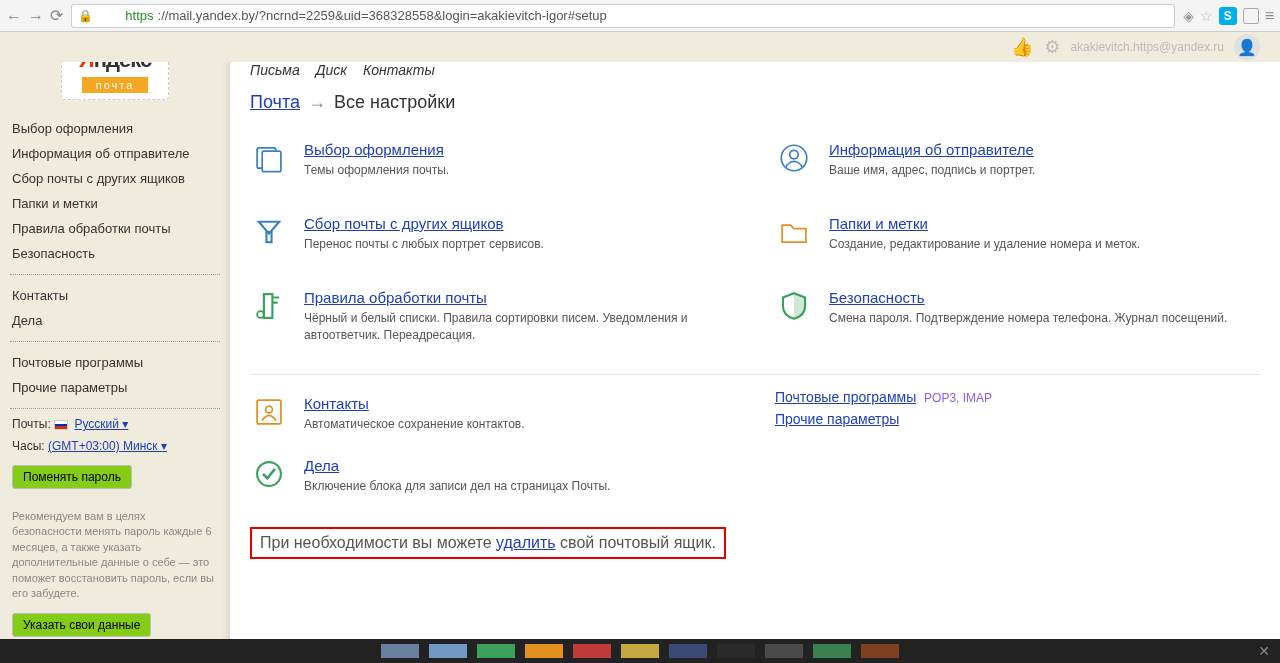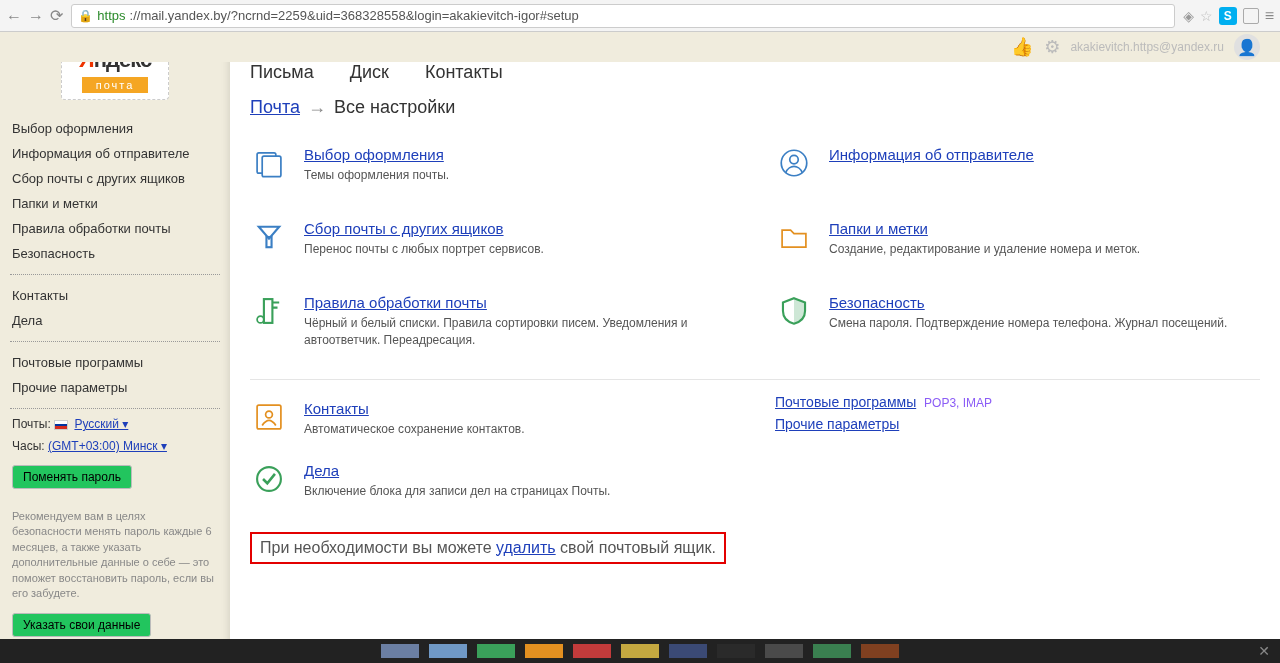--- a/index.html
+++ b/index.html
@@ -3,21 +3,21 @@
 <meta charset="utf-8">
 <style>
 * { box-sizing: border-box; margin: 0; padding: 0; }
 body { font-family: Arial, sans-serif; font-size: 13px; color: #333; background: #fff; width: 1280px; }
 a { text-decoration: underline; cursor: pointer; }
 .browser-bar { height: 32px; background: #f4f4f4; border-bottom: 1px solid #ccc; display: flex; align-items: center; padding: 0 6px; gap: 8px; }
 .browser-bar .nav-icons { display: flex; gap: 6px; color: #888; }
 .browser-bar .nav-icons span { font-size: 16px; cursor: pointer; }
 .url-box { flex: 1; height: 24px; border: 1px solid #ccc; border-radius: 3px; background: #fff; display: flex; align-items: center; padding: 0 6px; font-size: 13px; color: #555; gap: 4px; }
 .lock-icon { color: #2a8a2a; font-size: 12px; }
-.url-box .https { color: #2a8a2a; }
+.url-box .https { color: #2a8a2a; margin-left: 28px; }
 .browser-ext { display: flex; gap: 6px; align-items: center; color: #888; font-size: 14px; }
 .browser-ext .eye { color: #999; }
 .browser-ext .star { color: #bbb; }
 .browser-ext .skype { background:#00aff0; color:#fff; width:18px; height:18px; border-radius:3px; display:flex; align-items:center; justify-content:center; font-weight:bold; font-size:12px;}
 .browser-ext .box-icon { width:16px; height:16px; border:1px solid #aaa; border-radius:2px; }
 .browser-ext .menu-icon { font-size:16px; }
 .page { display: flex; background: #f0ecdd; min-height: 598px; }
 .header-strip { position: absolute; top: 32px; left:0; right:0; height: 30px; background:#f0ecdd; display:flex; justify-content:flex-end; align-items:center; padding: 0 20px 0 0; gap:10px; color:#aaa; font-size:12px; z-index:1;}
 .header-strip .thumb, .header-strip .gear { font-size:18px; color:#bbb; cursor:pointer;}
 .header-strip .user-email { color:#bbb; }
@@ -26,24 +26,24 @@
 .logo-stamp { margin: 0 auto 12px; width: 108px; text-align:center; background:#fff; padding:6px 4px; border:1px dashed #ccc; border-radius:4px;}
 .logo-stamp .yandex { font-size:22px; font-weight:bold; letter-spacing:-1px; }
 .logo-stamp .yandex .r { color:#e30; }
 .logo-stamp .pochta { background:#f5a623; color:#fff; font-size:11px; padding:2px 14px; margin-top:4px; display:inline-block; letter-spacing:2px;}
 .side-group { padding: 4px 0; }
 .side-hr { border:0; border-top:1px dotted #999; margin: 4px 10px; }
 .side-link { display:block; padding:5px 12px; color:#333; text-decoration:none; cursor:pointer; }
 .side-meta { padding: 4px 12px; color:#333; font-size:12px; }
 .side-meta .flag { display:inline-block; width:14px; height:10px; background:linear-gradient(180deg,#fff 33%,#0033a0 33%,#0033a0 66%,#d52b1e 66%); vertical-align:middle; margin-right:3px; border:1px solid #ccc;}
 .side-meta a { color:#1e3fba; }
-.side-btn { margin: 8px 12px; padding:4px 10px; background:#22c55e; border:1px solid #bbb; border-radius:3px; cursor:pointer; font-size:12px; display:inline-block;}
+.side-btn { margin: 8px 12px; padding:4px 10px; background:#84cc16; border:1px solid #bbb; border-radius:3px; cursor:pointer; font-size:12px; display:inline-block;}
 .side-note { padding: 4px 12px; color:#888; font-size:11px; line-height:1.4;margin-top:8px; }
 .main { flex:1; background:#fff; padding: 30px 20px 10px 20px; position:relative; }
-.topnav { display:flex; gap:36px; padding: 0 0 14px 0; font-size:18px; color:#333;}
+.topnav { display:flex; gap:16px; padding: 0 0 14px 0; font-size:14px; color:#333;font-style:italic;}
 .topnav span { cursor:pointer; }
 .breadcrumb { font-size:18px; padding-bottom:18px; display:flex; align-items:center; gap:8px;}
 .breadcrumb a { color:#1e3fba; }
 .breadcrumb .arrow { color:#888; }
 .settings-grid { display:grid; grid-template-columns: 1fr 1fr; gap: 12px 40px; }
 .setting-item { display:flex; gap:16px; padding: 10px 0 14px 0; }
 .setting-icon { width:38px; height:38px; flex-shrink:0; display:flex; align-items:flex-start; justify-content:center; }
 .setting-icon svg { width:34px; height:34px; }
 .setting-body .title { color:#1e3fba; text-decoration:underline; font-size:15px; cursor:pointer; }
 .setting-body .desc { color:#555; font-size:12px; margin-top:4px; line-height:1.4; }
@@ -155,21 +155,21 @@
           <div class="setting-body"><a class="title">Выбор оформления</a><div class="desc">Темы оформления почты.</div></div>
         </div>
         <div class="setting-item">
           <div class="setting-icon">
             <svg viewBox="0 0 40 40">
               <circle cx="20" cy="20" r="15" fill="none" stroke="#3b7fc4" stroke-width="2"></circle>
               <circle cx="20" cy="16" r="5" fill="none" stroke="#3b7fc4" stroke-width="2"></circle>
               <path d="M10 32c2-6 7-8 10-8s8 2 10 8" fill="none" stroke="#3b7fc4" stroke-width="2"></path>
             </svg>
           </div>
-          <div class="setting-body"><a class="title">Информация об отправителе</a></div>
+          <div class="setting-body"><a class="title">Информация об отправителе</a><div class="desc">Ваше имя, адрес, подпись и портрет.</div></div>
         </div>
         <div class="setting-item">
           <div class="setting-icon">
             <svg viewBox="0 0 40 40">
               <path d="M8 8h24l-12 14z" fill="none" stroke="#3b7fc4" stroke-width="2.5"></path>
               <rect x="17" y="20" width="6" height="12" fill="none" stroke="#3b7fc4" stroke-width="2.5"></rect>
             </svg>
           </div>
           <div class="setting-body"><a class="title">Сбор почты с других ящиков</a><div class="desc">Перенос почты с любых портрет сервисов.</div></div>
         </div>

